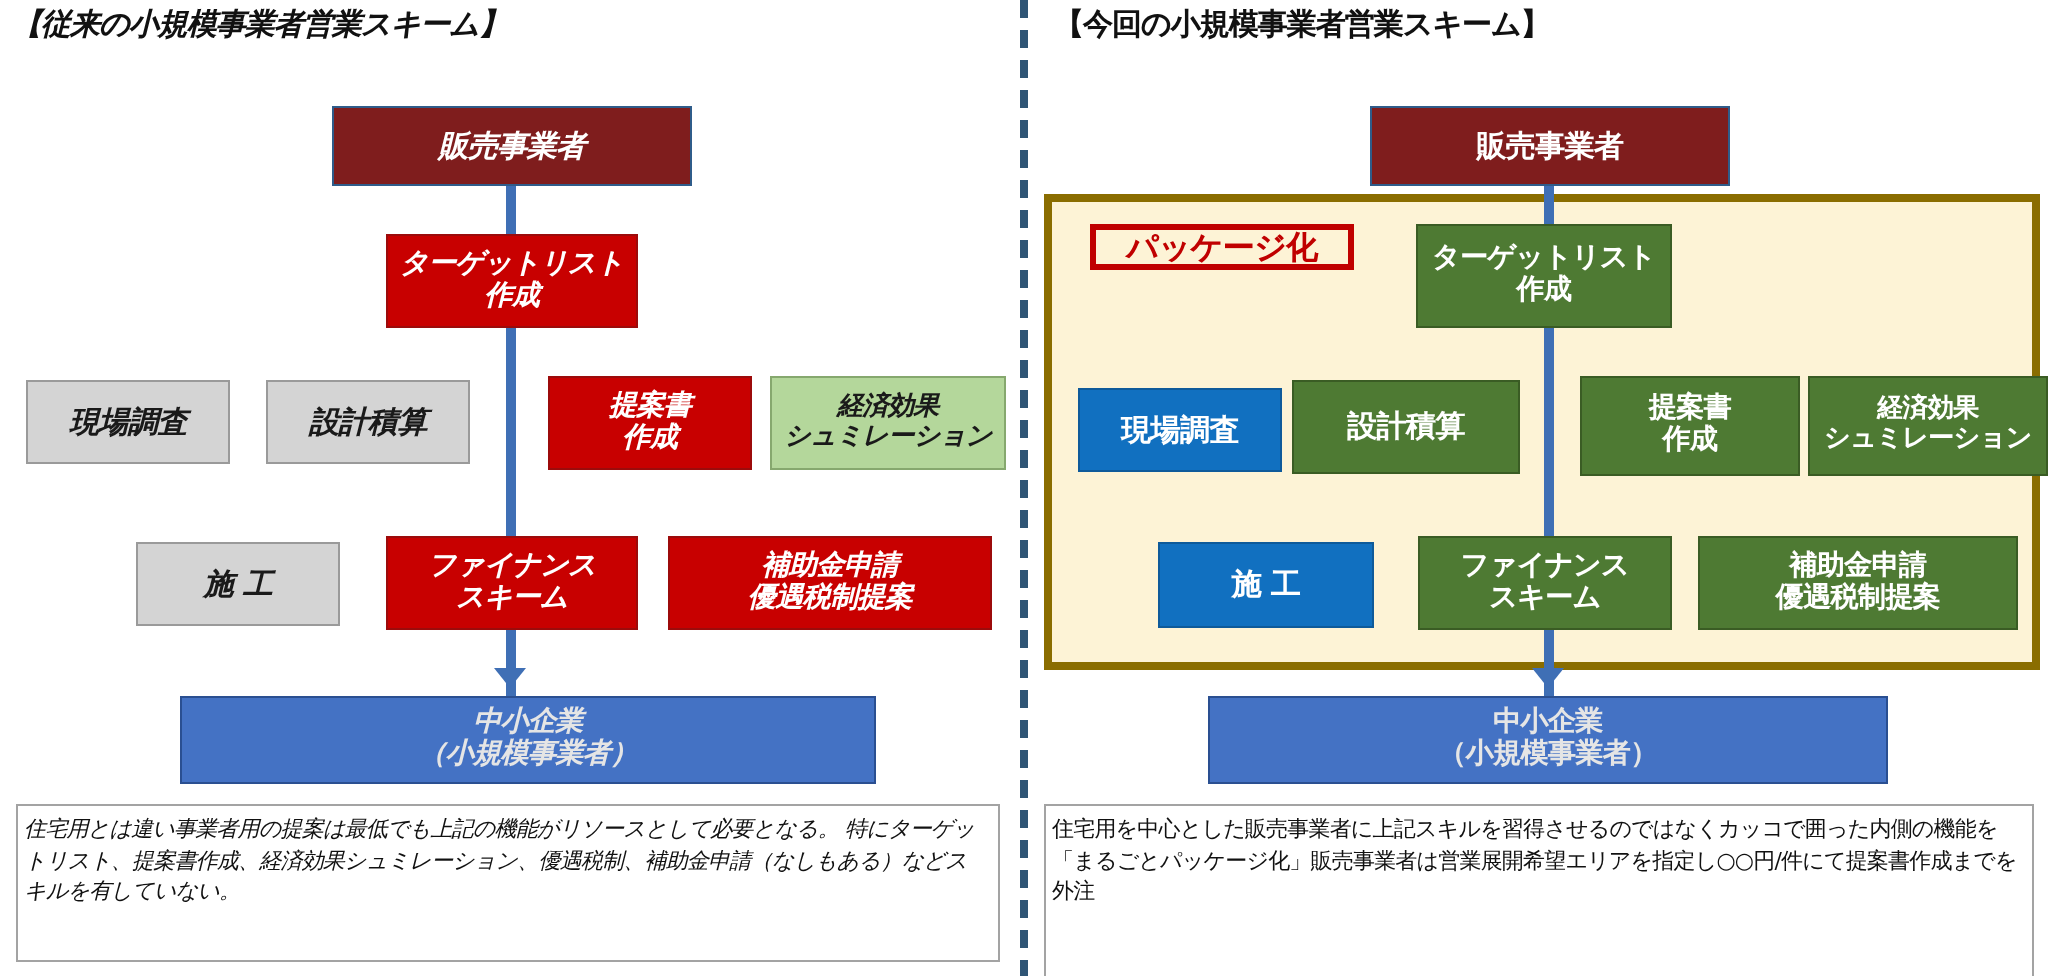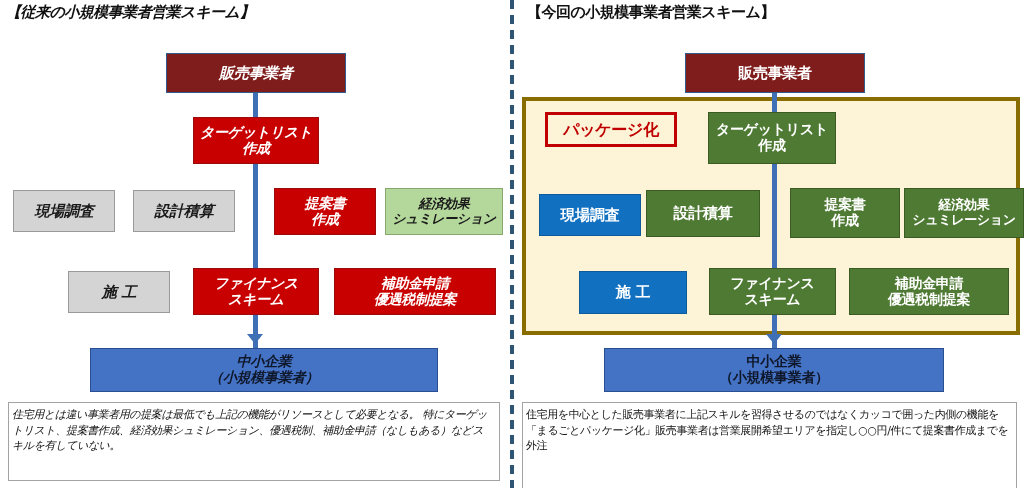--- a/index.html
+++ b/index.html
@@ -64,21 +64,21 @@
     white-space: pre-line;
     letter-spacing: -0.3px;
   }
 
   .node.dark   { background: #7f1d1d; color: #ffffff; border: 1px solid #2f5c8a; }
   .node.red    { background: #c80000; color: #ffffff; border: 1px solid #9c0b0b; }
   .node.gray   { background: #d4d4d4; color: #1a1a1a; border: 1px solid #9a9a9a; }
   .node.green  { background: #4e7a33; color: #ffffff; border: 1px solid #3a5c24; }
   .node.lgreen { background: #b4d79b; color: #1a1a1a; border: 1px solid #86a86e; }
   .node.blue   { background: #1170c0; color: #ffffff; border: 1px solid #0e5a9a; }
-  .node.bigblue{ background: #4472c4; color: #0f172a; border: 1px solid #2a4f91; }
+  .node.bigblue{ background: #4472c4; color: #e5e5e5; border: 1px solid #2a4f91; }
 
   .node.pkg {
     background: #fdf3d6;
     color: #c00000;
     border: 3px solid #c00000;
     font-size: 16px;
   }
 
   
   #pkg-container {
@@ -171,21 +171,21 @@
   <div class="panel-title" id="title-right">【今回の小規模事業者営業スキーム】</div>
 
   <div id="pkg-container"></div>
 
   <div class="connector" style="left:253px; top:92px; height:278px;"></div>
   <div class="arrowhead up" style="left:247px; top:83px;"></div>
   <div class="arrowhead down" style="left:247px; top:334px;"></div>
 
   <div class="node dark" style="left:166px; top:53px; width:180px; height:40px; font-size:15px;">販売事業者</div>
 
-  <div class="node pkg" style="left:26px; top:112px; width:132px; height:35px;">パッケージ化</div>
+  <div class="node pkg" style="left:26px; top:112px; width:132px; height:23px;">パッケージ化</div>
 
   <div class="node green" style="left:189px; top:112px; width:128px; height:52px; font-size:14px;">ターゲットリスト
 作成</div>
 
   <div class="node blue" style="left:20px; top:194px; width:102px; height:42px; font-size:15px;">現場調査</div>
 
   <div class="node green" style="left:127px; top:190px; width:114px; height:47px; font-size:15px;">設計積算</div>
 
   <div class="node green" style="left:271px; top:188px; width:110px; height:50px; font-size:14px;">提案書
 作成</div>

